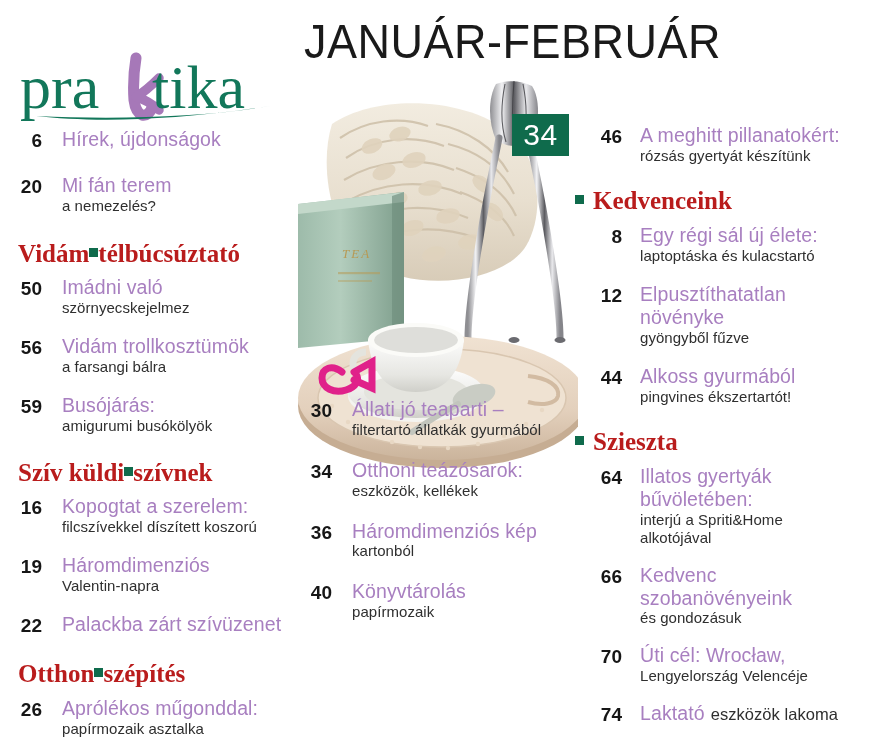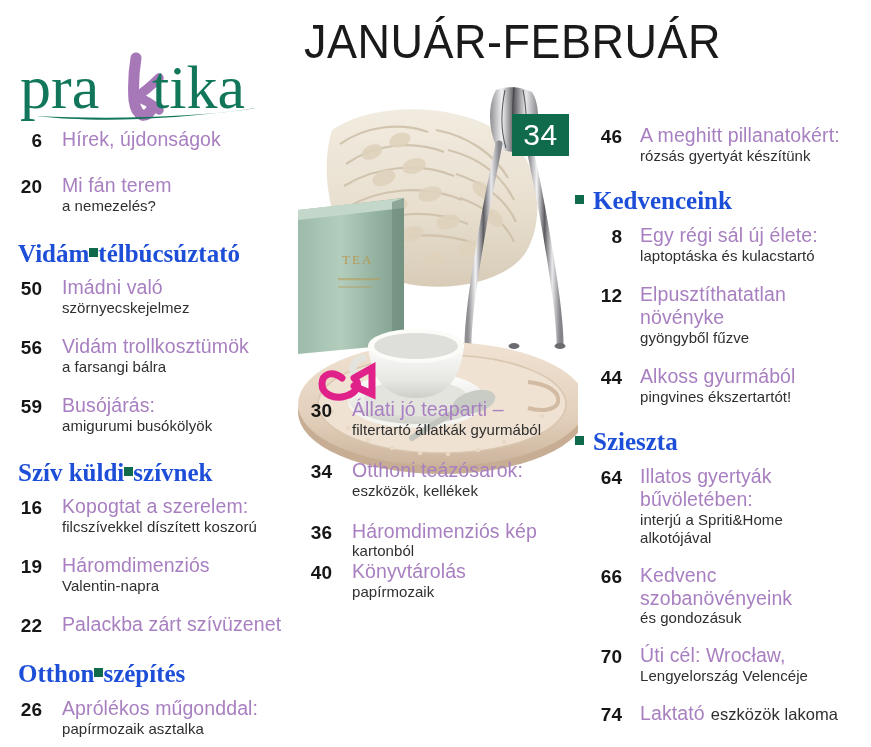--- a/index.html
+++ b/index.html
@@ -60,21 +60,21 @@
   }
   .col-left   { left: 0px;   width: 290px; }
   .col-middle { left: 290px; width: 285px; }
   .col-right  { left: 575px; width: 296px; }
 
   
   .section-head {
     font-family: "Liberation Serif", serif;
     font-weight: bold;
     font-size: 25px;
-    color: #1d4ed8;
+    color: #b91c1c;
     line-height: 1.1;
     white-space: nowrap;
     display: flex;
     align-items: center;
   }
   .section-head.lead-left { padding-left: 18px; }
   .section-head.lead-right { padding-left: 0px; }
 
   .sq {
     display: inline-block;
@@ -131,24 +131,25 @@
   .esub.inline {
     display: inline;
     font-size: 16.5px;
   }
   .etitle.inline { display: inline; }
 
   
   .photo {
     position: absolute;
     left: 296px;
-    top: 82px;
+    top: 76px;
     width: 282px;
     height: 402px;
     overflow: hidden;
+    font-style: italic;
   }
   .photo-svg { display: block; }
 
   .badge34 {
     position: absolute;
     left: 512px;
     top: 114px;
     width: 57px;
     height: 42px;
     background: #0f6b4c;
@@ -429,21 +430,21 @@
     </div>
 
     <div class="entry" style="margin-top:20px;">
       <div class="num">36</div>
       <div class="body">
         <div class="etitle">Háromdimenziós kép</div>
         <div class="esub">kartonból</div>
       </div>
     </div>
 
-    <div class="entry" style="">
+    <div class="entry" style="margin-top:20px;">
       <div class="num">40</div>
       <div class="body">
         <div class="etitle">Könyvtárolás</div>
         <div class="esub">papírmozaik</div>
       </div>
     </div>
   </div>
 
   <div class="col col-right" style="top:124px;">
 

